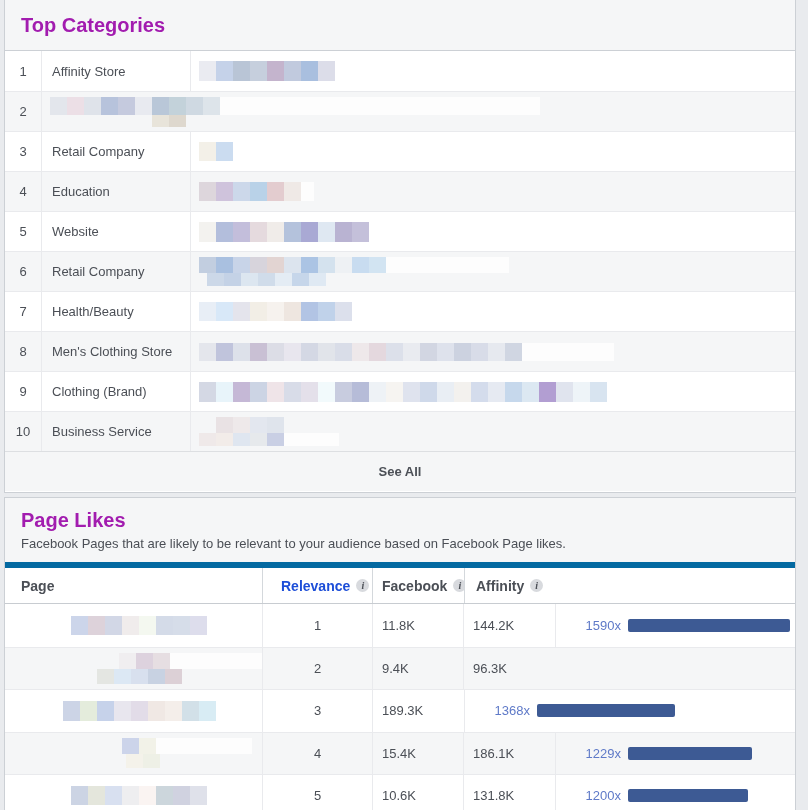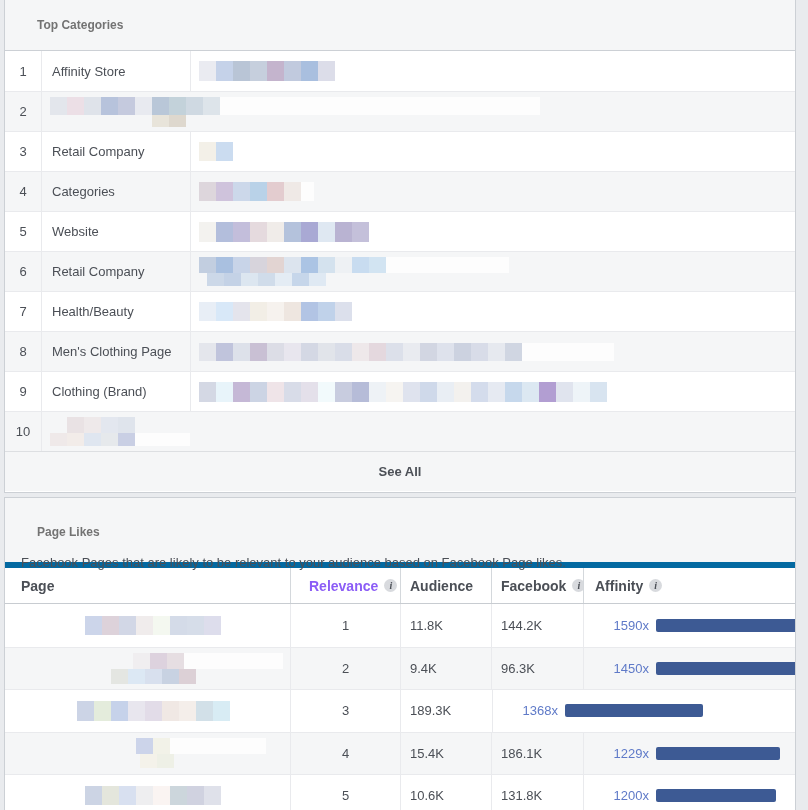--- a/index.html
+++ b/index.html
@@ -13,21 +13,21 @@
     position:absolute;left:4px;width:792px;background:#fff;
     border:1px solid #ccd0d5;box-sizing:border-box;
   }
   #card-top{top:0;height:493px;border-top:none}
   #card-likes{top:497px;height:314px;border-bottom:none}
 
   .card-head{
     height:51px;background:#f5f6f7;border-bottom:1px solid #ccd0d5;
     display:flex;align-items:center;padding:0 16px;box-sizing:border-box;
   }
-  .card-title{font-size:12px;font-weight:bold;color:#737373;margin:16px}
+  .card-title{font-size:20px;font-weight:bold;color:#a21caf;margin:0}
 
   
   #cat-rows{}
   .cat-row{display:flex;height:40px;box-sizing:border-box;align-items:stretch;background:#fff}
   .cat-row:nth-child(even){background:#f5f6f7}
   .cat-row + .cat-row{border-top:1px solid #e9eaed}
   .num{
     width:37px;flex:none;border-right:1px solid #e9eaed;box-sizing:border-box;
     display:flex;align-items:center;justify-content:center;
     font-size:13px;color:#4b4f56;
@@ -52,26 +52,26 @@
   .likes-head{
     background:#f5f6f7;border-bottom:6px solid #0369a1;
     height:70px;box-sizing:border-box;padding:11px 16px 0;
   }
   .subtitle{font-size:13px;color:#4b4f56;margin:4px 0 0}
 
   .lt-head{display:flex;height:36px;box-sizing:border-box;border-bottom:1px solid #c8ccd1;background:#fff}
   .cell{box-sizing:border-box;display:flex;align-items:center;overflow:hidden}
   .lt-head .cell{border-right:1px solid #d4d8dc;font-size:14px;font-weight:bold;color:#4b4f56}
   .lt-head .cell:last-child{border-right:none}
-  .c-page{width:286px;flex:none;padding-left:16px}
+  .c-page{width:258px;flex:none;padding-left:16px}
   .c-rel{width:110px;flex:none;padding-left:18px}
   .c-aud{width:91px;flex:none;padding-left:9px}
   .c-fb{width:92px;flex:none;padding-left:9px}
   .c-aff{flex:1;padding-left:11px}
-  .rel-head-label{color:#8b5cf6}
+  .rel-head-label{color:#1d4ed8}
 
   .i-ic{
     display:inline-flex;flex:none;width:13px;height:13px;border-radius:50%;
     background:#d8dade;color:#4b4f56;font-size:10px;font-style:italic;
     font-family:"Liberation Serif",serif;font-weight:bold;
     align-items:center;justify-content:center;margin-left:6px;cursor:pointer;
   }
 
   #like-rows{overflow:hidden}
   .like-row{display:flex;height:42.5px;box-sizing:border-box;background:#fff}
@@ -139,21 +139,21 @@
     <div class="blurzone">
           <div class="blur-line" style="margin-left: 0px; height: 19px;">
             <span class="px" style="background: rgb(243, 240, 232);"></span>
             <span class="px" style="background: rgb(203, 220, 240);"></span>
           </div>
         </div>
   </div>
 
   <div class="cat-row">
     <div class="num">4</div>
-    <div class="catlbl">Categories</div>
+    <div class="catlbl">Education</div>
     <div class="blurzone">
           <div class="blur-line" style="margin-left: 0px; height: 19px;">
             <span class="band" style="width: 115px;"></span>
             <span class="px" style="background: rgb(221, 214, 220);"></span>
             <span class="px" style="background: rgb(207, 195, 220);"></span>
             <span class="px" style="background: rgb(204, 216, 234);"></span>
             <span class="px" style="background: rgb(185, 210, 232);"></span>
             <span class="px" style="background: rgb(227, 204, 207);"></span>
             <span class="px" style="background: rgb(239, 233, 230);"></span>
           </div>
@@ -222,21 +222,21 @@
             <span class="px" style="background: rgb(238, 230, 224);"></span>
             <span class="px" style="background: rgb(178, 196, 228);"></span>
             <span class="px" style="background: rgb(192, 210, 234);"></span>
             <span class="px" style="background: rgb(220, 224, 236);"></span>
           </div>
         </div>
   </div>
 
   <div class="cat-row">
     <div class="num">8</div>
-    <div class="catlbl">Men's Clothing Page</div>
+    <div class="catlbl">Men's Clothing Store</div>
     <div class="blurzone">
           <div class="blur-line" style="margin-left: 0px; height: 18px;">
             <span class="band" style="width: 415px;"></span>
             <span class="px" style="background: rgb(228, 230, 236);"></span>
             <span class="px" style="background: rgb(192, 196, 220);"></span>
             <span class="px" style="background: rgb(221, 225, 234);"></span>
             <span class="px" style="background: rgb(201, 192, 212);"></span>
             <span class="px" style="background: rgb(220, 221, 230);"></span>
             <span class="px" style="background: rgb(232, 230, 238);"></span>
             <span class="px" style="background: rgb(212, 216, 228);"></span>
@@ -284,20 +284,21 @@
             <span class="px" style="background: rgb(178, 158, 210);"></span>
             <span class="px" style="background: rgb(224, 228, 238);"></span>
             <span class="px" style="background: rgb(238, 244, 248);"></span>
             <span class="px" style="background: rgb(216, 228, 240);"></span>
           </div>
         </div>
   </div>
 
   <div class="cat-row">
     <div class="num">10</div>
+    <div class="catlbl">Business Service</div>
     <div class="blurzone">
           <div class="blur-line" style="margin-left: 17px; height: 16px;">
             <span class="px" style="background: rgb(233, 226, 228);"></span>
             <span class="px" style="background: rgb(238, 233, 234);"></span>
             <span class="px" style="background: rgb(227, 231, 239);"></span>
             <span class="px" style="background: rgb(223, 228, 236);"></span>
           </div>
           <div class="blur-line" style="margin-left: 0px; height: 13px;">
             <span class="band" style="width: 140px;"></span>
             <span class="px" style="background: rgb(239, 233, 233);"></span>
@@ -318,23 +319,20 @@
     <p class="subtitle">Facebook Pages that are likely to be relevant to your audience based on Facebook Page likes.</p>
   </div>
   <div class="lt-head">
     <div class="cell c-page">
       <span>Page</span>
     </div>
     <div class="cell c-rel">
       <span class="rel-head-label">Relevance</span>
       <span class="i-ic">i</span>
 
-    </div>
-    <div class="cell c-aud">
-      <span>Audience</span>
     </div>
     <div class="cell c-fb">
       <span>Facebook</span>
       <span class="i-ic">i</span>
     </div>
     <div class="cell c-aff">
       <span>Affinity</span>
       <span class="i-ic">i</span>
     </div>
   </div>
@@ -373,24 +371,20 @@
             <span class="px" style="background: rgb(228, 230, 226);"></span>
             <span class="px" style="background: rgb(220, 232, 244);"></span>
             <span class="px" style="background: rgb(216, 224, 238);"></span>
             <span class="px" style="background: rgb(200, 210, 226);"></span>
             <span class="px" style="background: rgb(220, 208, 214);"></span>
           </div>
         </div>
     <div class="cell c-rel">2</div>
     <div class="cell c-aud">9.4K</div>
     <div class="cell c-fb">96.3K</div>
-    <div class="cell c-aff">
-      <span class="aff-val">1450x</span>
-      <span class="bar" style="width: 146px; background: rgb(61, 90, 148);"></span>
-    </div>
   </div>
 
   <div class="like-row">
     <div class="cell c-page">
           <div class="blur-line" style="margin-left: 0px; height: 20px;">
             <span class="band" style="width: 150px;"></span>
             <span class="px" style="background: rgb(204, 212, 230);"></span>
             <span class="px" style="background: rgb(228, 236, 220);"></span>
             <span class="px" style="background: rgb(198, 210, 234);"></span>
             <span class="px" style="background: rgb(232, 230, 238);"></span>

